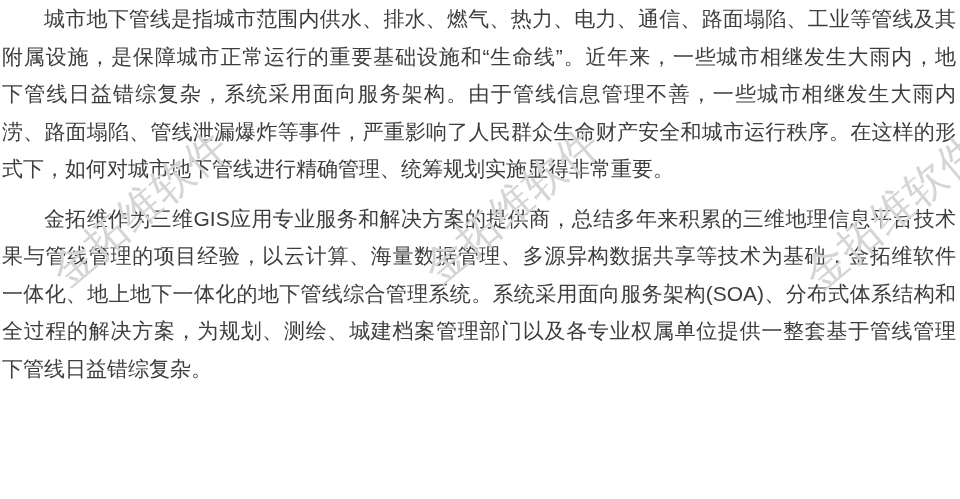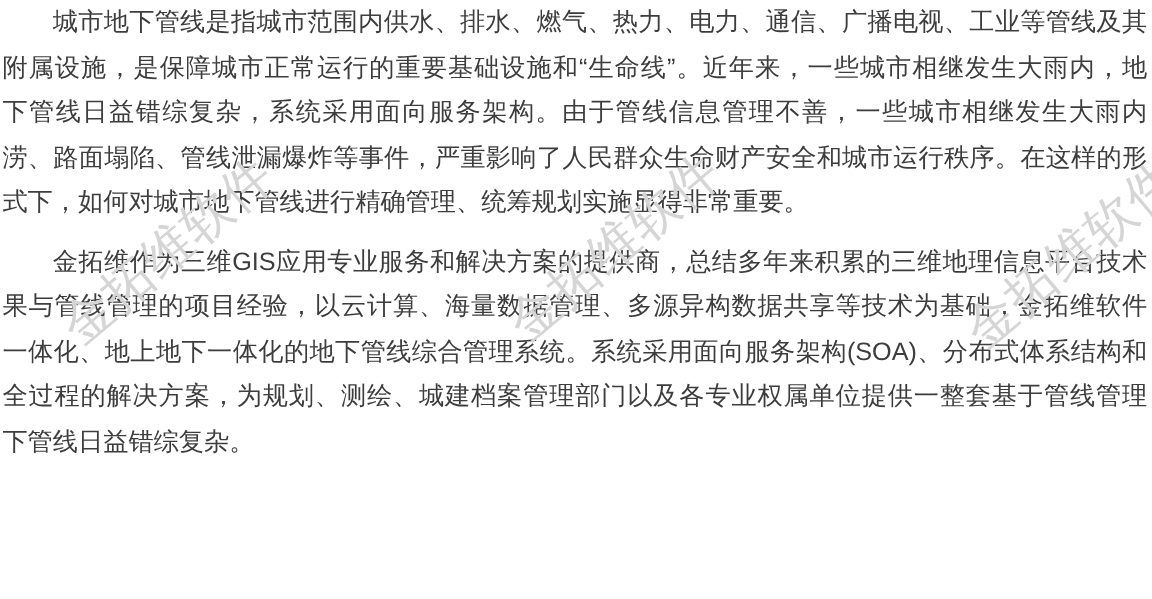--- a/index.html
+++ b/index.html
@@ -47,21 +47,21 @@
 </head>
 <body>
 
 <div class="page">
 
   <span class="watermark wm-1">金拓维软件</span>
   <span class="watermark wm-2">金拓维软件</span>
   <span class="watermark wm-3">金拓维软件</span>
 
   <div class="paragraph">
-    <div class="tline indent">城市地下管线是指城市范围内供水、排水、燃气、热力、电力、通信、广播电视、工业等管线及其</div>
+    <div class="tline indent">城市地下管线是指城市范围内供水、排水、燃气、热力、电力、通信、路面塌陷、工业等管线及其</div>
     <div class="tline">附属设施，是保障城市正常运行的重要基础设施和“生命线”。近年来，一些城市相继发生大雨内，地</div>
     <div class="tline">下管线日益错综复杂，系统采用面向服务架构。由于管线信息管理不善，一些城市相继发生大雨内</div>
     <div class="tline">涝、路面塌陷、管线泄漏爆炸等事件，严重影响了人民群众生命财产安全和城市运行秩序。在这样的形</div>
     <div class="tline left-last">式下，如何对城市地下管线进行精确管理、统筹规划实施显得非常重要。</div>
   </div>
 
   <div class="paragraph">
     <div class="tline indent">金拓维作为三维GIS应用专业服务和解决方案的提供商，总结多年来积累的三维地理信息平台技术成</div>
     <div class="tline">果与管线管理的项目经验，以云计算、海量数据管理、多源异构数据共享等技术为基础，金拓维软件</div>
     <div class="tline">一体化、地上地下一体化的地下管线综合管理系统。系统采用面向服务架构(SOA)、分布式体系结构和统</div>

